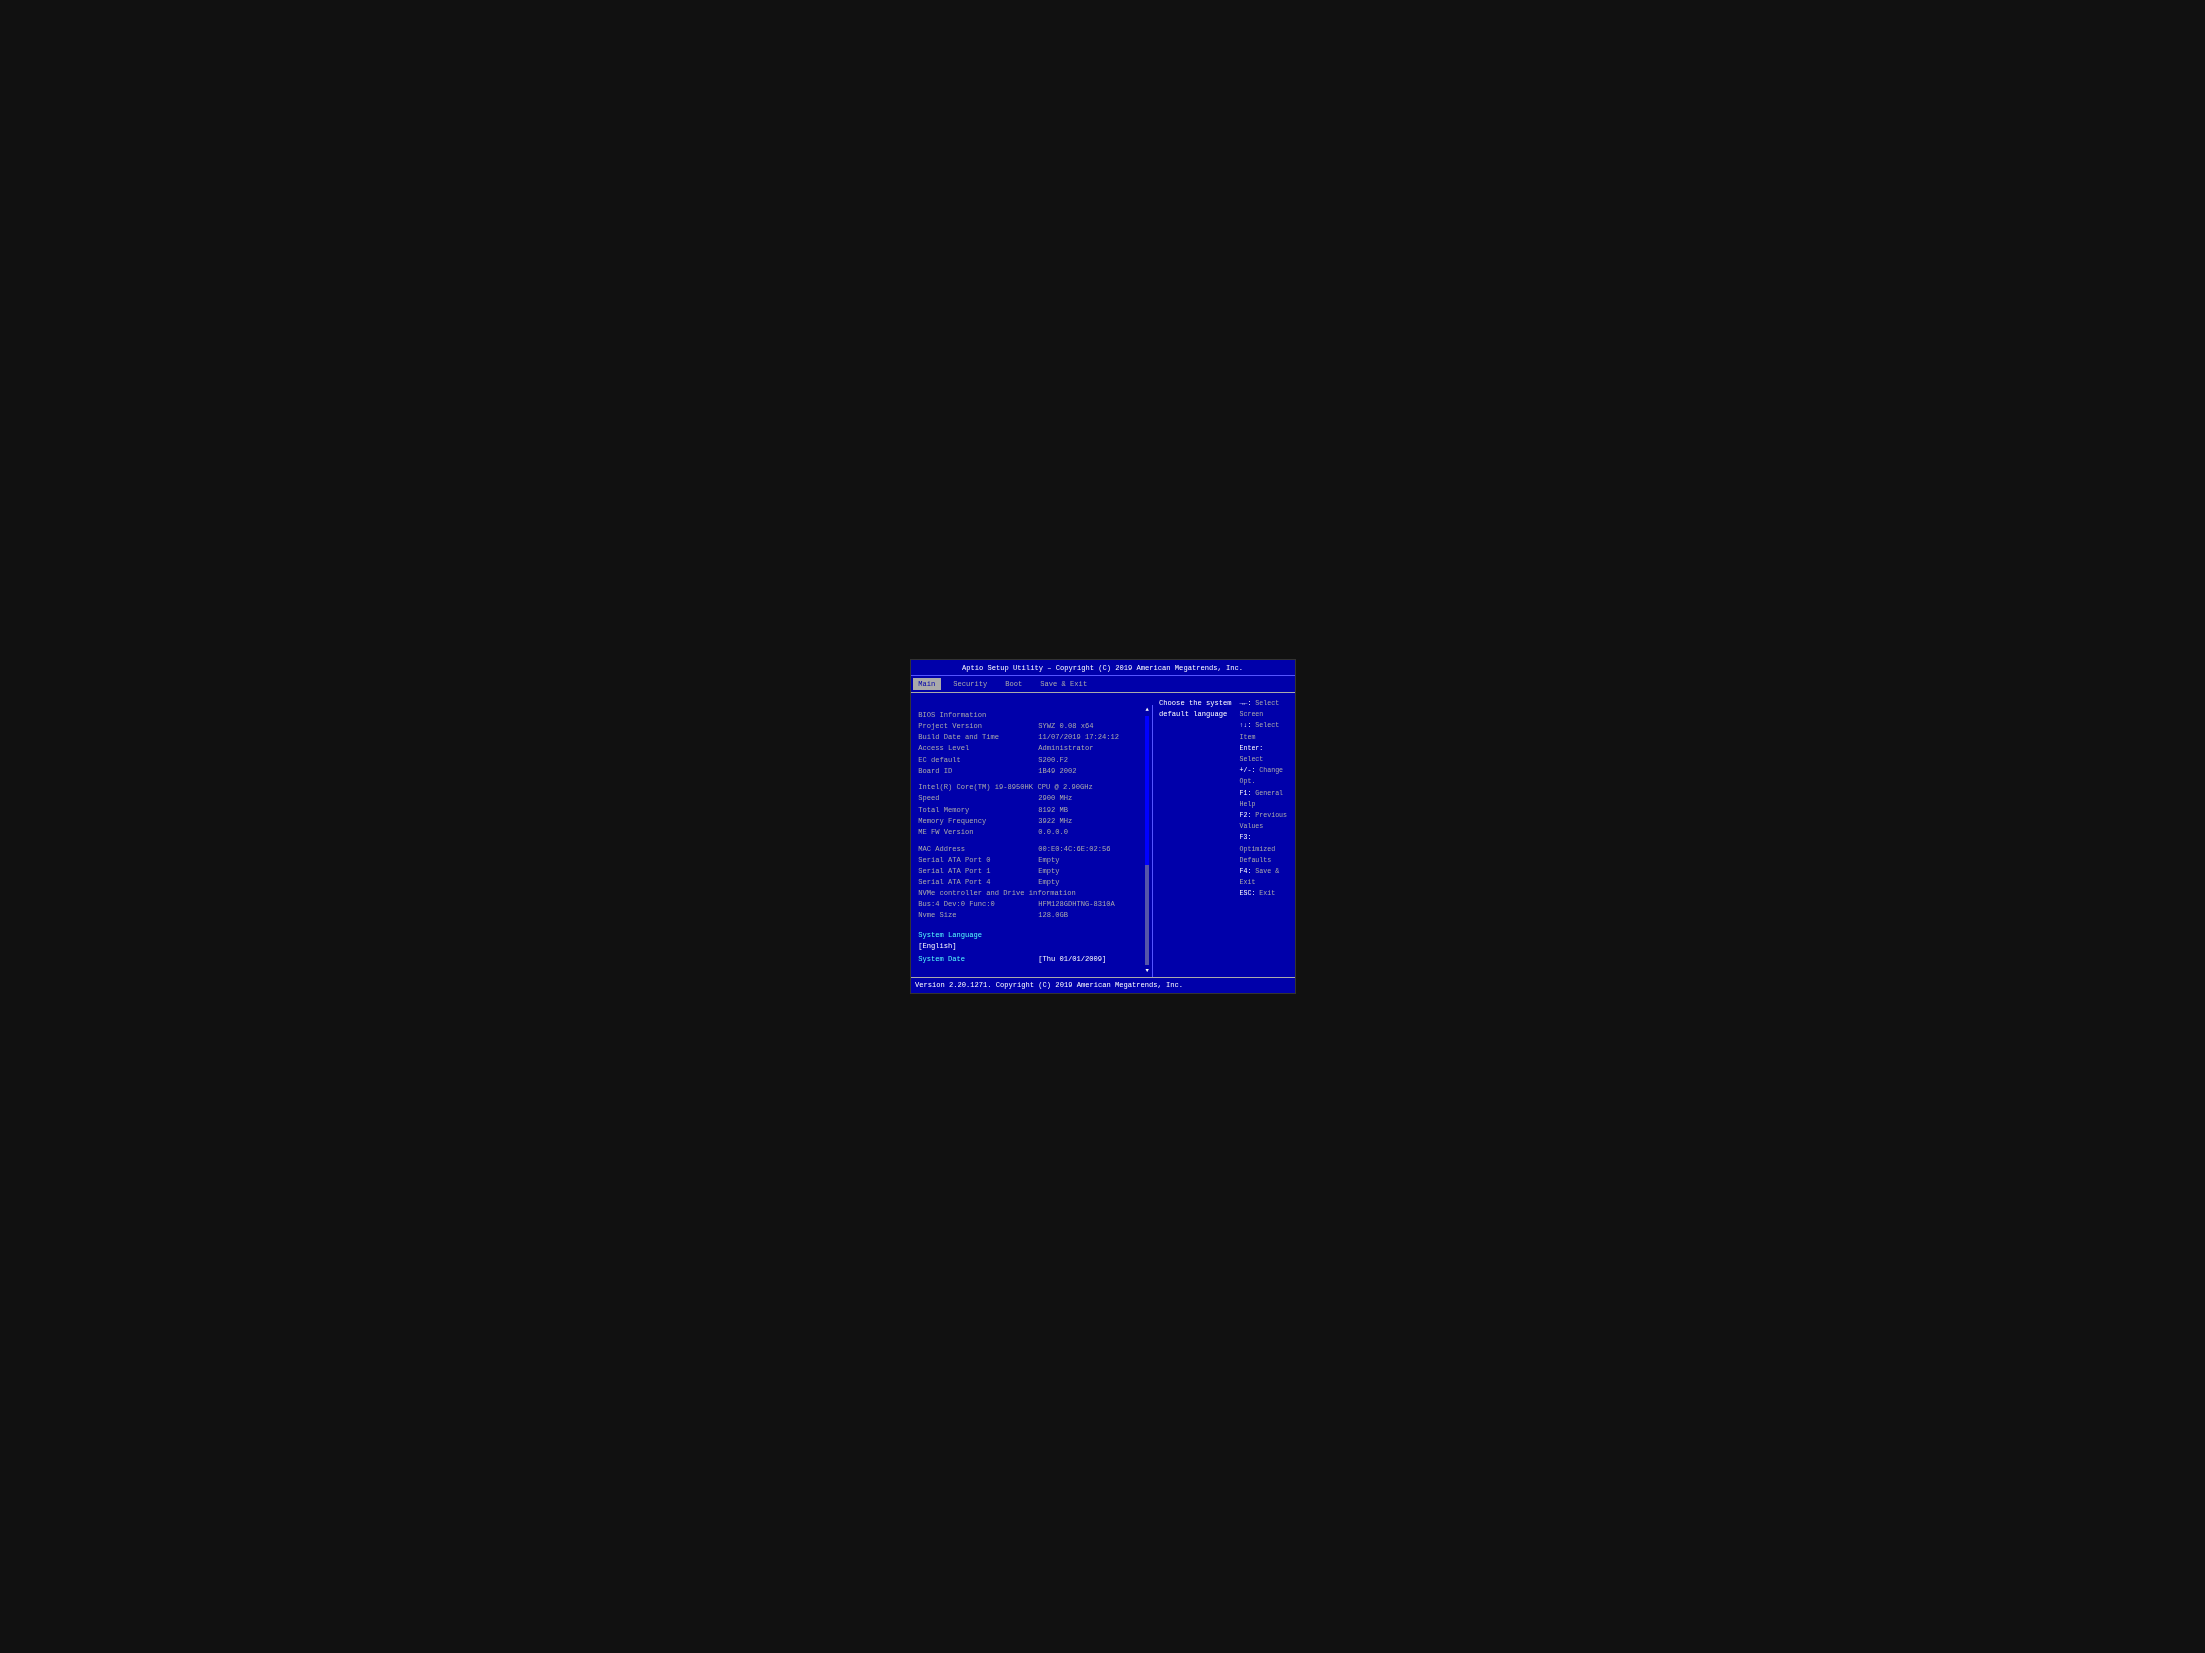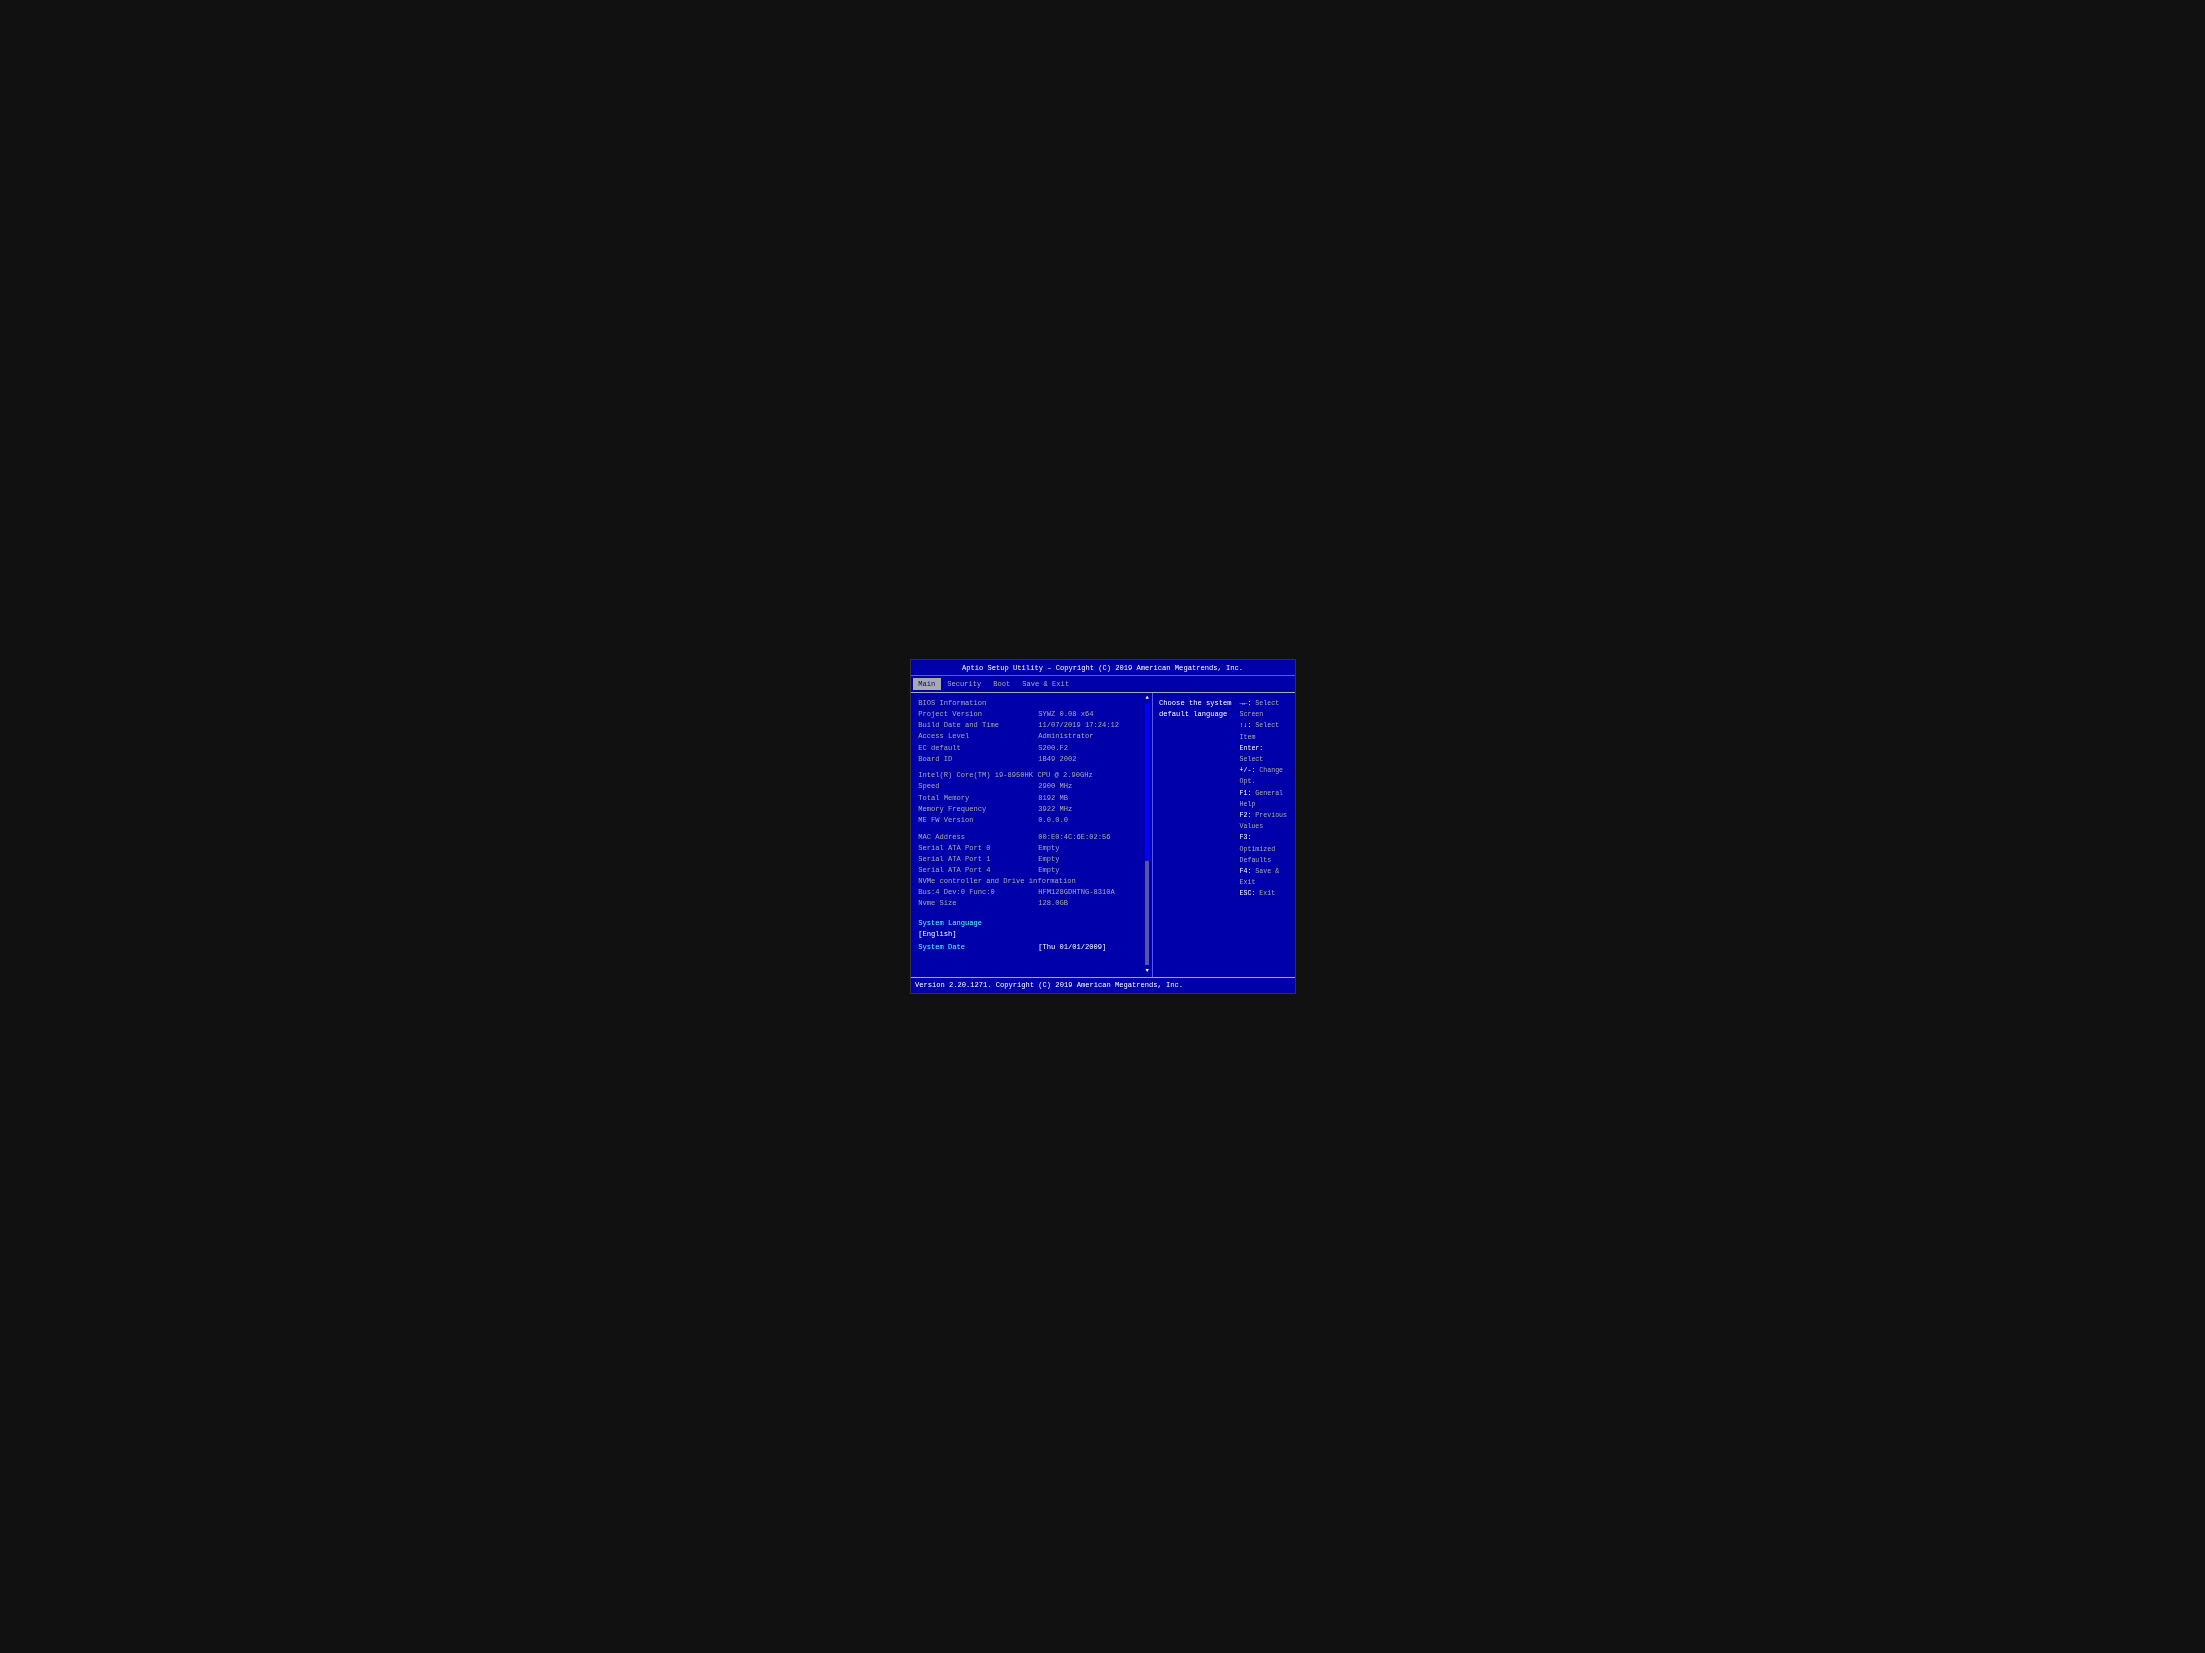--- a/index.html
+++ b/index.html
@@ -25,21 +25,21 @@
       text-align: center;
       padding: 2.2px 4.4px;
       font-size: 7.1px;
       border-bottom: 0.5px solid #5555ff;
     }
     .nav-bar {
       background: #0000aa;
       display: flex;
       padding: 1.1px 2.2px;
       border-bottom: 1.1px solid #aaaaaa;
-      gap: 1px;
+      gap: 7px;
     }
     .nav-tab {
       padding: 1.1px 5.5px;
       color: #aaaaaa;
       cursor: pointer;
       font-size: 7.1px;
     }
     .nav-tab.active {
       background: #aaaaaa;
       color: #0000aa;
@@ -47,20 +47,21 @@
     .content-area {
       display: flex;
       min-height: 284px;
     }
     .main-panel {
       flex: 1;
       padding: 5.5px 7.7px;
       border-right: 1.1px solid #5555ff;
       position: relative;
       overflow: hidden;
+      margin-top: 12px;
     }
     .side-panel {
       width: 142px;
       padding: 5.5px 6.6px;
       display: flex;
       flex-direction: row;
     }
     .info-row {
       display: flex;
       margin-bottom: 0.5px;

